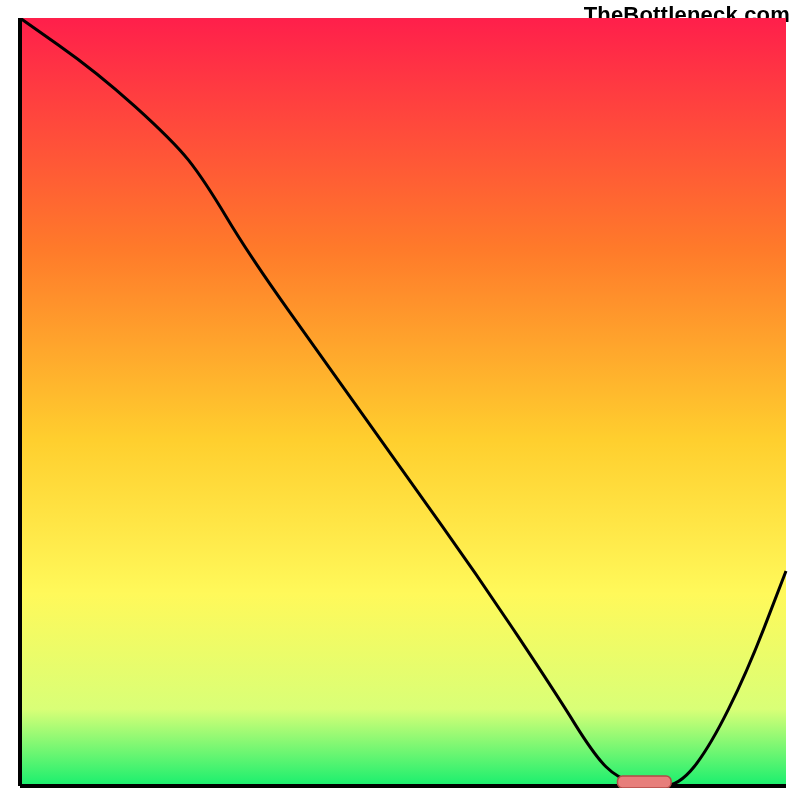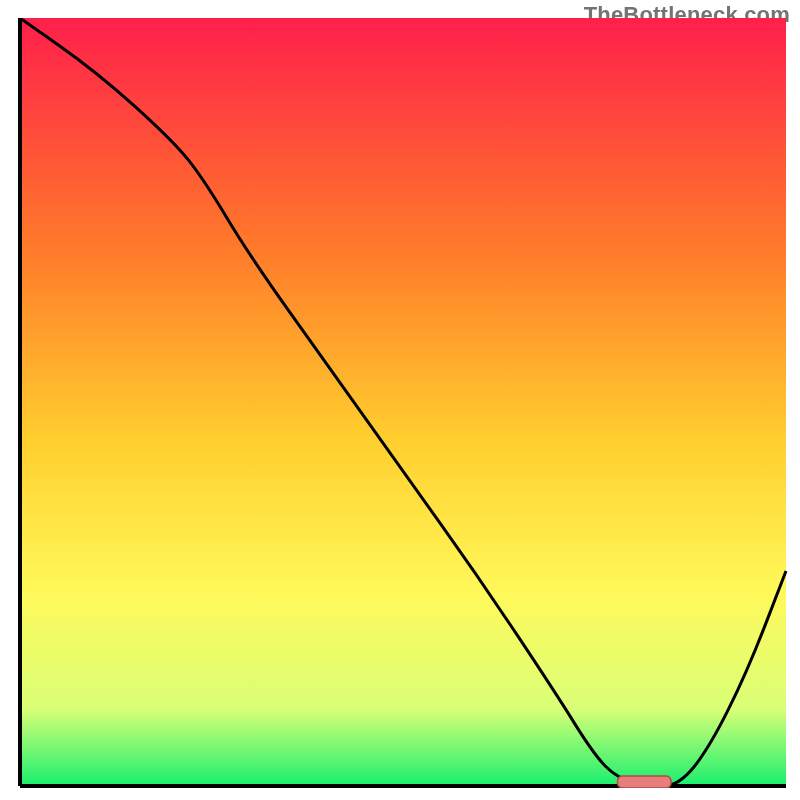--- a/index.html
+++ b/index.html
@@ -15,21 +15,21 @@
     width: 800px;
     height: 800px;
   }
   .watermark {
     position: absolute;
     top: 2px;
     right: 10px;
     font-family: Arial, Helvetica, sans-serif;
     font-weight: 700;
     font-size: 22px;
-    color: #737373;
+    color: #000000;
     letter-spacing: 0.2px;
   }
   svg.plot {
     position: absolute;
     left: 18px;
     top: 18px;
     width: 770px;
     height: 770px;
     display: block;
   }

